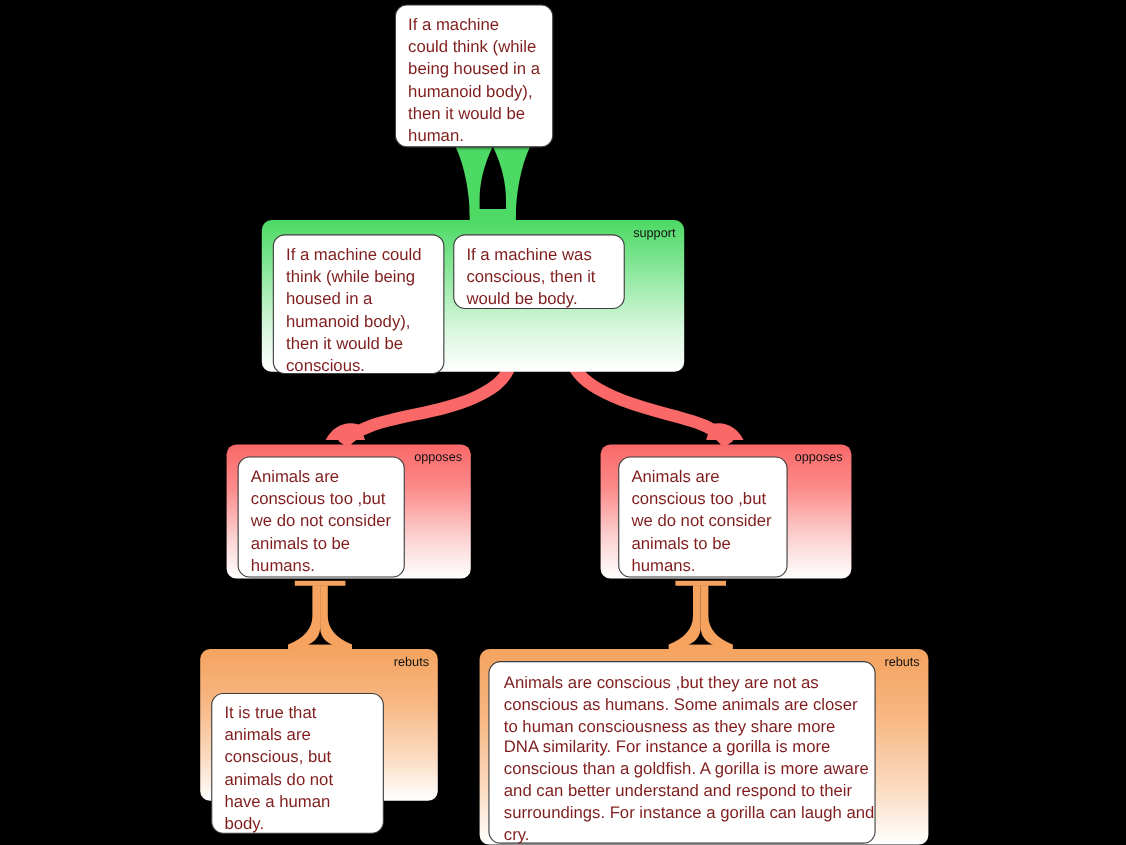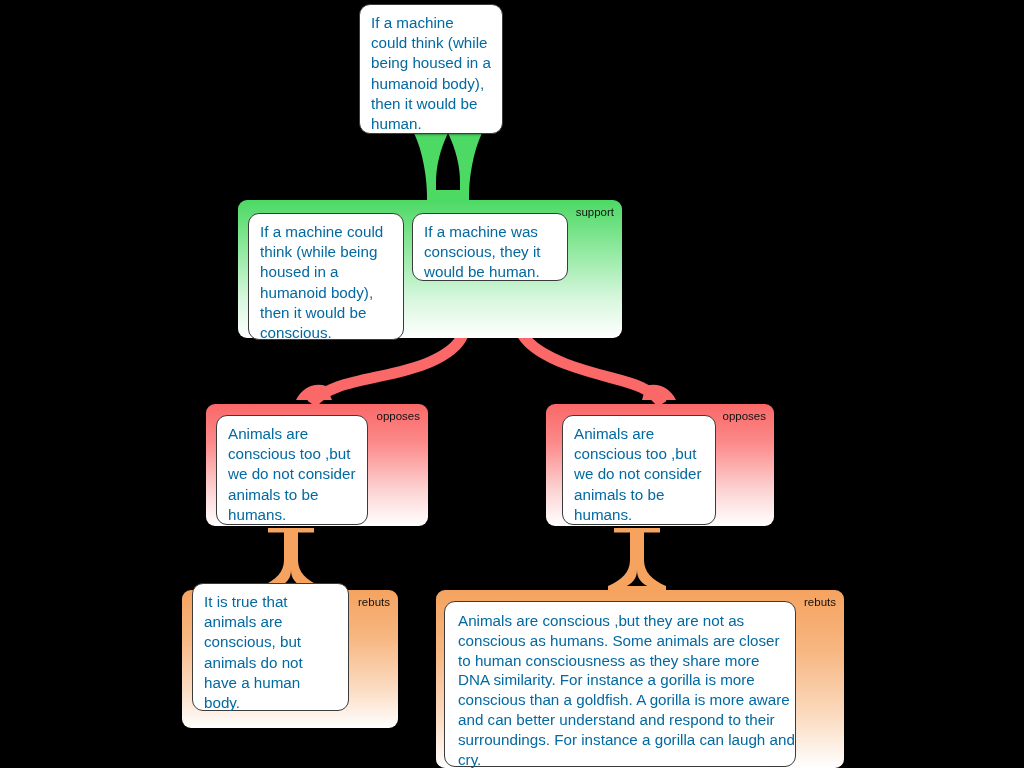--- a/index.html
+++ b/index.html
@@ -15,21 +15,21 @@
   .block.support{background:linear-gradient(to bottom,#4cd964 0%,#8ce89c 34%,#d8f7de 72%,#ffffff 100%);}
   .block.opposes{background:linear-gradient(to bottom,#fa6868 0%,#fc8a8a 32%,#fcd2d2 70%,#ffffff 100%);}
   .block.rebuts {background:linear-gradient(to bottom,#f5a35f 0%,#f7b681 34%,#fbdcc2 72%,#ffffff 100%);}
 
   .block-label{position:absolute;right:8px;top:7px;font-size:11.5px;color:#111;
                line-height:1;white-space:nowrap;}
 
   
   .card{position:absolute;background:#fff;border:1.4px solid #3b3b3b;
         border-radius:11px;box-sizing:border-box;
-        color:#0369a1;font-size:15.2px;line-height:20.2px;
+        color:#7f1d1d;font-size:15.2px;line-height:20.2px;
         padding:8px 10px 7px 11px;}
   .card.root{box-shadow:0 1px 2px rgba(0,0,0,.35);}
   .card.small{font-size:15.2px;line-height:20.2px;}
   .card.wide{font-size:15.2px;line-height:19.8px;padding:9px 0 8px 13px;}
 </style>
 </head>
 <body>
 
 <div id="stage">
 
@@ -93,23 +93,23 @@
   </div>
 
   <div class="block rebuts" style="left:436px;top:590px;width:408px;height:178px;">
     <span class="block-label">rebuts</span>
   </div>
 
   <div class="card root" style="left:359px;top:4px;width:144px;height:130px;">If a machine could think (while being housed in a humanoid body), then it would be human.</div>
 
   <div class="card small" style="left:248px;top:213px;width:156px;height:127px;">If a machine could think (while being housed in a humanoid body), then it would be conscious.</div>
 
-  <div class="card small" style="left:412px;top:213px;width:156px;height:68px;">If a machine was conscious, they it would be human.</div>
+  <div class="card small" style="left:412px;top:213px;width:156px;height:68px;">If a machine was conscious, then it would be body.</div>
 
   <div class="card small" style="left:216px;top:415px;width:152px;height:110px;">Animals are conscious too ,but we do not consider animals to be humans.</div>
 
   <div class="card small" style="left:562px;top:415px;width:154px;height:110px;">Animals are conscious too ,but we do not consider animals to be humans.</div>
 
-  <div class="card small" style="left:192px;top:583px;width:157px;height:128px;">It is true that animals are conscious, but animals do not have a human body.</div>
+  <div class="card small" style="left:192px;top:630px;width:157px;height:128px;">It is true that animals are conscious, but animals do not have a human body.</div>
 
   <div class="card wide" style="left:444px;top:601px;width:352px;height:166px;">Animals are conscious ,but they are not as conscious as humans. Some animals are closer to human consciousness as they share more DNA similarity. For instance a gorilla is more conscious than a goldfish. A gorilla is more aware and can better understand and respond to their surroundings. For instance a gorilla can laugh and cry.</div>
 
 </div>
 
 </body></html>

